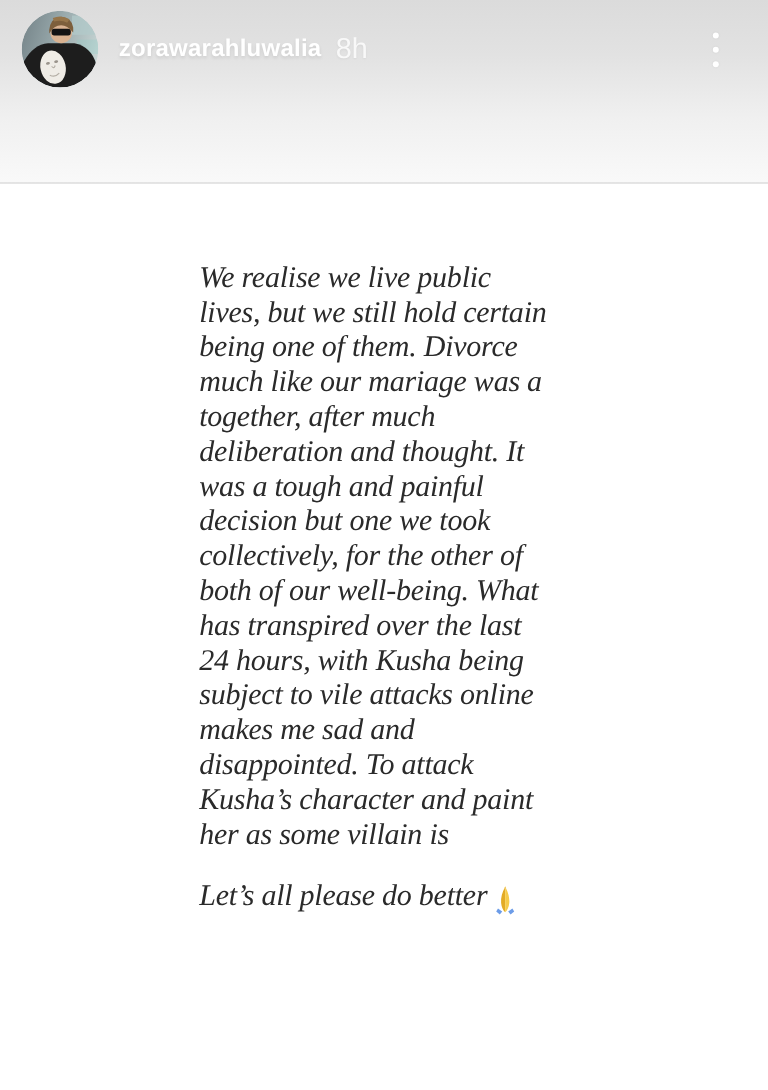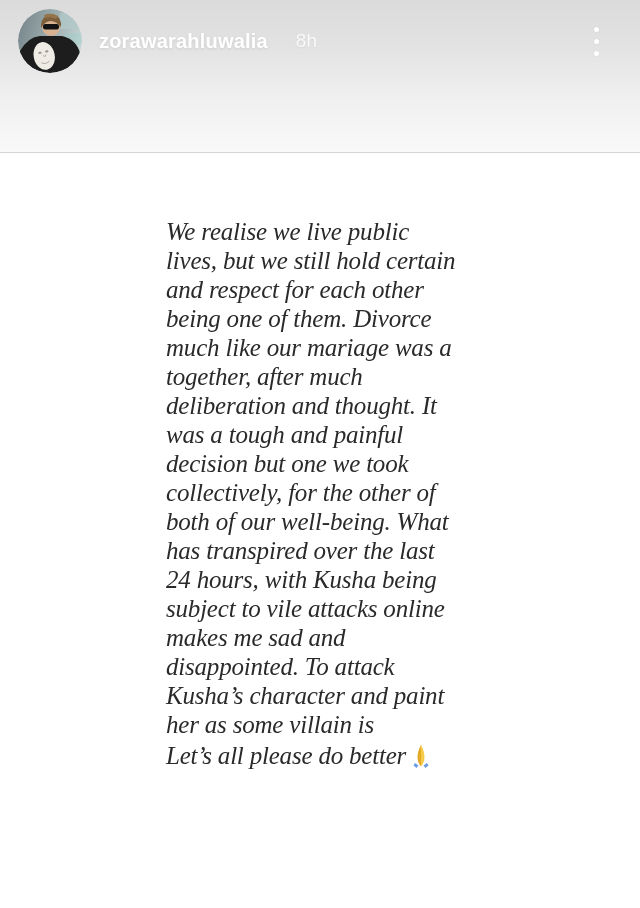--- a/index.html
+++ b/index.html
@@ -40,22 +40,22 @@
     margin-left: 17px;
     font-size: 20px;
     font-weight: 700;
     color: #ffffff;
     text-shadow: 0 1px 3px rgba(0,0,0,0.10);
     letter-spacing: 0.2px;
     cursor: pointer;
     white-space: nowrap;
   }
   .timestamp {
-    margin-left: 28px;
-    font-size: 19px;
+    margin-left: 12px;
+    font-size: 24px;
     font-weight: 400;
     color: rgba(255,255,255,0.82);
     text-shadow: 0 1px 2px rgba(0,0,0,0.06);
   }
   .header-spacer { flex: 1; }
   .kebab-button {
     width: 28px; height: 46px;
     display: flex;
     flex-direction: column;
     align-items: center;
@@ -80,23 +80,23 @@
     line-height: 29px;
     color: #2a2a2a;
     letter-spacing: -0.2px;
     font-style: italic;
   }
   .story-text .line {
     height: 29px;
     white-space: nowrap;
   }
   .closing-line {
-    margin-top: 2px;
+    margin-top: 22px;
     display: flex;
-    align-items: flex-start;
+    align-items: flex-end;
     white-space: nowrap;
   }
   .folded-hands {
     display: inline-block;
     width: 26px; height: 26px;
     margin-left: 2px;
     position: relative;
     top: 2px;
   }
   .folded-hands svg { display: block; width: 26px; height: 26px; }
@@ -152,21 +152,20 @@
       <span class="dot"></span>
       <span class="dot"></span>
     </div>
 
   </div>
 
   <div class="story-text">
     <div>
         <div class="line">We realise we live public</div>
         <div class="line">lives, but we still hold certain</div>
-        <div class="line">and respect for each other</div>
         <div class="line">being one of them. Divorce</div>
         <div class="line">much like our mariage was a</div>
         <div class="line">together, after much</div>
         <div class="line">deliberation and thought. It</div>
         <div class="line">was a tough and painful</div>
         <div class="line">decision but one we took</div>
         <div class="line">collectively, for the other of</div>
         <div class="line">both of our well-being. What</div>
         <div class="line">has transpired over the last</div>
         <div class="line">24 hours, with Kusha being</div>

